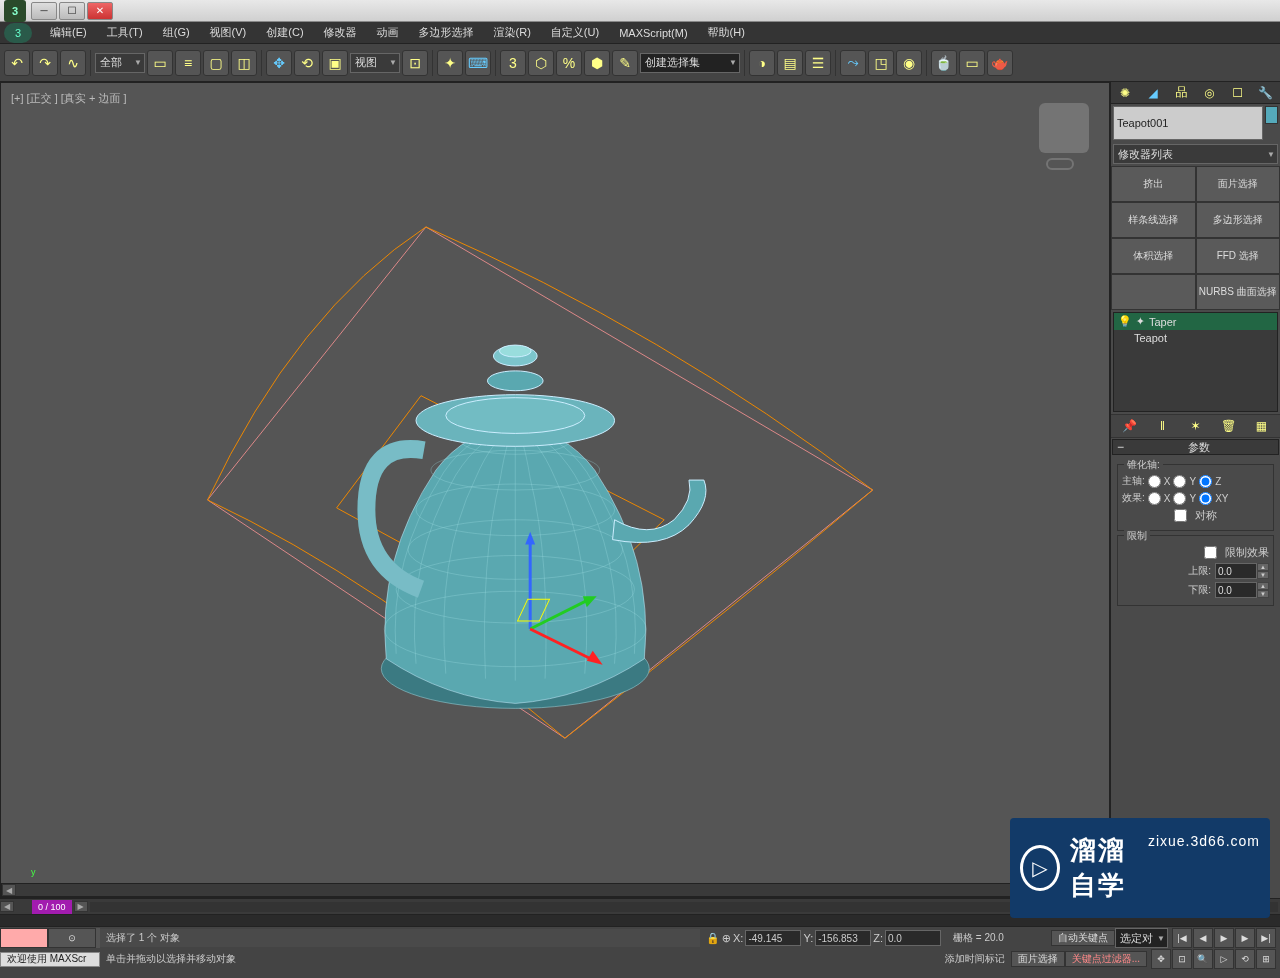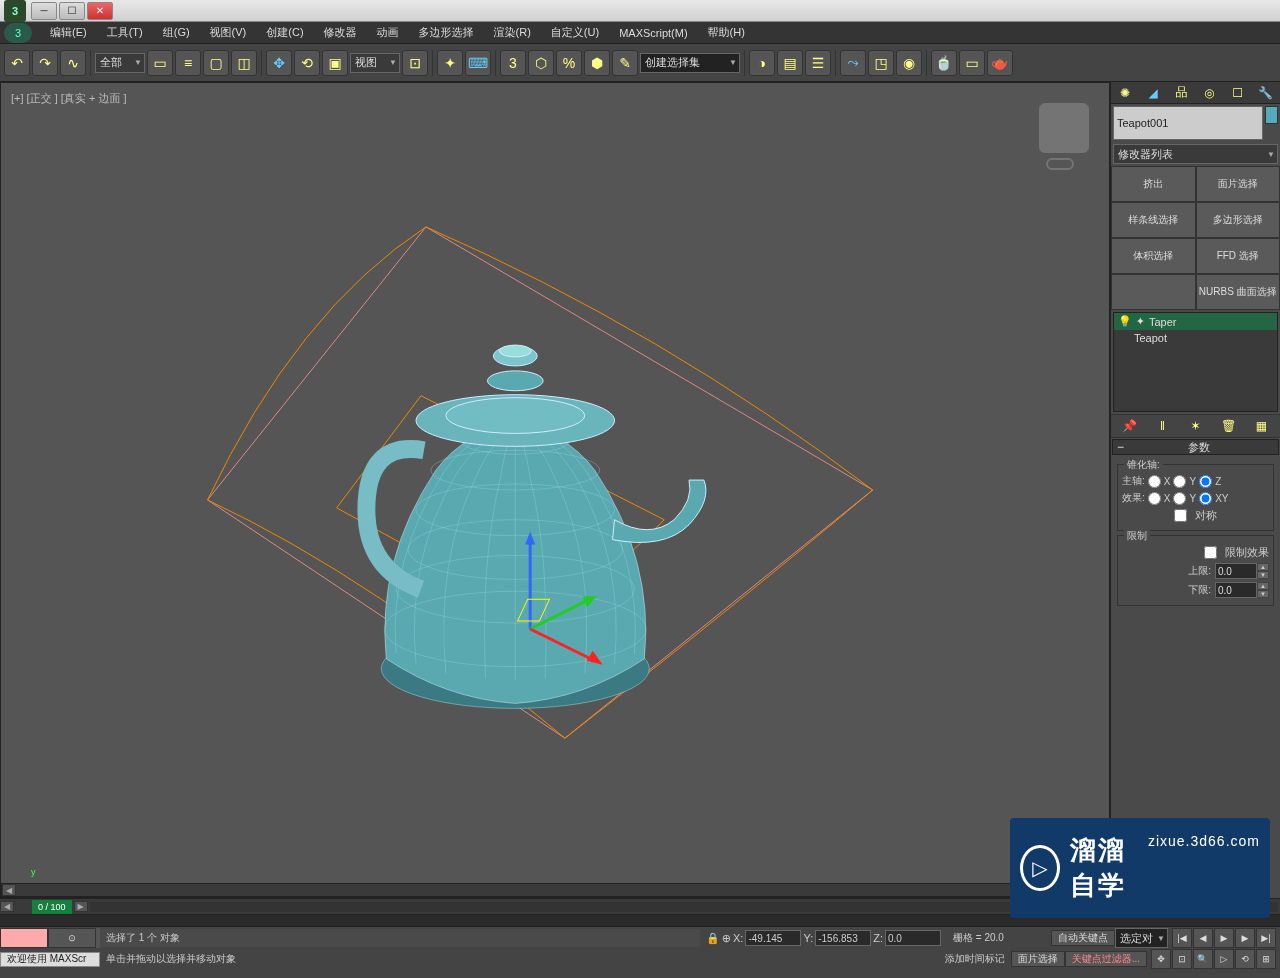--- a/index.html
+++ b/index.html
@@ -59,21 +59,21 @@
 .spinner { display:flex; height:16px; }
 .spinner input { width:42px; background:#2a2a2a; border:1px solid #666; color:#ddd; padding:0 2px; font-size:10px;}
 .spinner-btns { width:12px; display:flex; flex-direction:column; }
 .spinner-btn { flex:1; background:#666; border:1px solid #444; font-size:6px; display:flex;align-items:center;justify-content:center; color:#ccc;}
 .rp-radio-row { display:flex; align-items:center; gap:3px; margin:3px 0; font-size:10px; justify-content:flex-start;}
 .rp-radio-row label{font-size:10px;}
 .rp-check-row { display:flex; align-items:center; justify-content:center; gap:8px; margin:3px 0; font-size:10px;}
 
 .bottom { height:80px; background:#444; border-top:1px solid #222; display:flex; flex-direction:column; }
 .timeline { height:16px; background:#3a3a3a; display:flex; align-items:center; font-size:9px; color:#aaa; border-bottom:1px solid #222; position:relative;}
-.time-head { background:#15803d; color:#fff; padding:4px 6px; height:14px; display:flex;align-items:center; font-size:9px; margin-left:18px;}
+.time-head { background:#a21caf; color:#fff; padding:4px 6px; height:14px; display:flex;align-items:center; font-size:9px; margin-left:18px;}
 .status-row { display:flex; align-items:center; height:22px; }
 .status-left { width:100px; display:flex; background:#555;}
 .status-nav{display:flex;flex-direction:column;flex:1;background:#4a4a4a;}
 .status-coords { display:flex; align-items:center; gap:2px; padding:0 6px; background:#444;}
 .coord-in { width:56px; height:16px; background:#2a2a2a; border:1px solid #666; color:#ccc; font-size:10px; padding:0 2px;}
 .play-btns { display:flex; gap:1px; padding:0 4px;}
 .play-btn { width:20px;height:20px;background:#555;border:1px solid #333;color:#ddd;display:flex;align-items:center;justify-content:center;font-size:9px;}
 .key-btn { padding:0 6px; height:16px; background:#555; border:1px solid #333; color:#ddd; font-size:10px; display:flex;align-items:center;}
 .prompt { flex:1; padding:2px 6px; font-size:10px; height:15px; display:flex;align-items:center;}
 .watermark { position:absolute; right:10px; bottom:60px; width:260px; height:100px; background:#123a68; border-radius:4px; display:flex; align-items:center; justify-content:center; color:#fff; gap:10px; padding:0 10px;}

